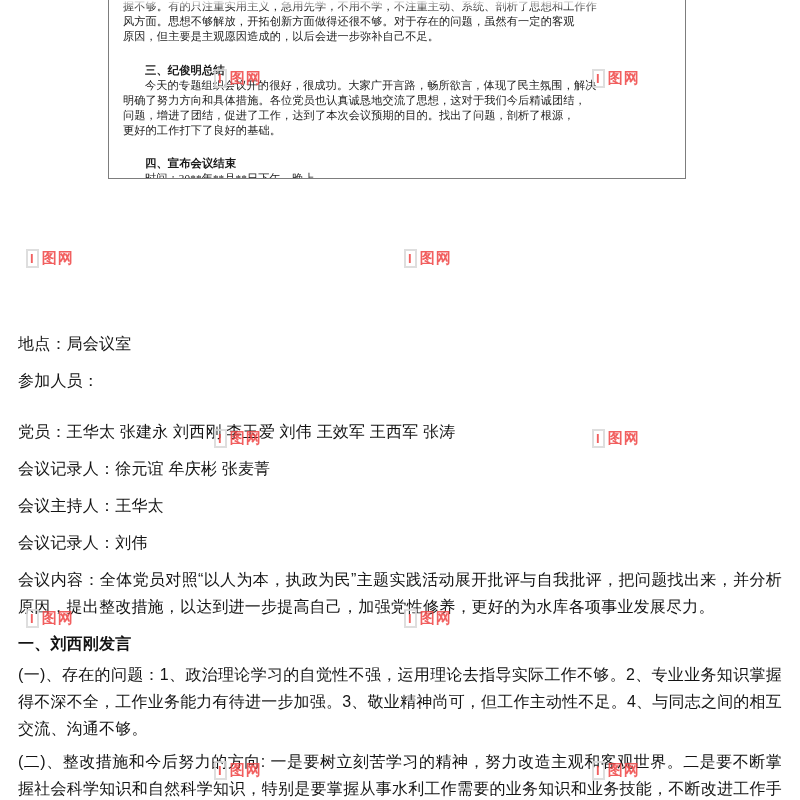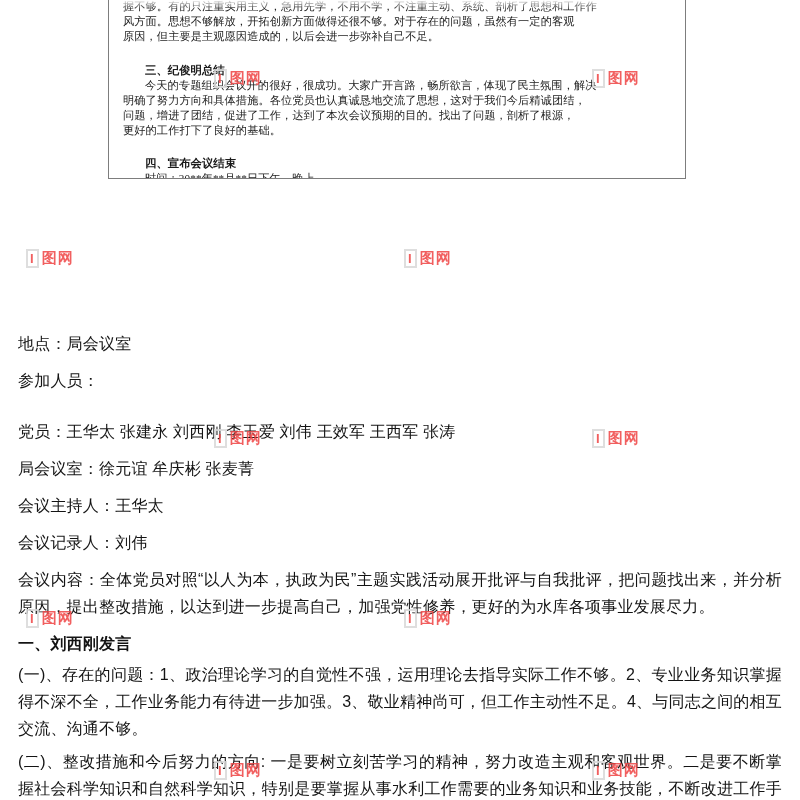--- a/index.html
+++ b/index.html
@@ -125,21 +125,21 @@
 
   <div class="frag-head">四、宣布会议结束</div>
   <div class="frag-line frag-indent">时间：20**年**月**日下午、晚上</div>
   <div class="frag-fade"></div>
 </div>
 
 <div class="body-text">
   <p>地点：局会议室</p>
   <p class="gap-after">参加人员：</p>
   <p>党员：王华太 张建永 刘西刚 李玉爱 刘伟 王效军 王西军 张涛</p>
-  <p>局会议室：徐元谊 牟庆彬 张麦菁</p>
+  <p>会议记录人：徐元谊 牟庆彬 张麦菁</p>
   <p>会议主持人：王华太</p>
   <p>会议记录人：刘伟</p>
   <p>会议内容：全体党员对照“以人为本，执政为民”主题实践活动展开批评与自我批评，把问题找出来，并分析原因，提出整改措施，以达到进一步提高自己，加强党性修养，更好的为水库各项事业发展尽力。</p>
   <p class="bold-head">一、刘西刚发言</p>
   <p class="tight">(一)、存在的问题：1、政治理论学习的自觉性不强，运用理论去指导实际工作不够。2、专业业务知识掌握得不深不全，工作业务能力有待进一步加强。3、敬业精神尚可，但工作主动性不足。4、与同志之间的相互交流、沟通不够。</p>
   <p>(二)、整改措施和今后努力的方向: 一是要树立刻苦学习的精神，努力改造主观和客观世界。二是要不断掌握社会科学知识和自然科学知识，特别是要掌握从事水利工作需要的业务知识和业务技能，不断改进工作手段和工作方式，提高工作质量。三是要坚持和发扬共产党人的</p>
 </div>
 
 <div class="wm" style="left: 214px; top: 68px;"><span class="wm-box">I</span><span class="wm-text">图网</span></div>
 <div class="wm" style="left: 592px; top: 68px;"><span class="wm-box">I</span><span class="wm-text">图网</span></div>

